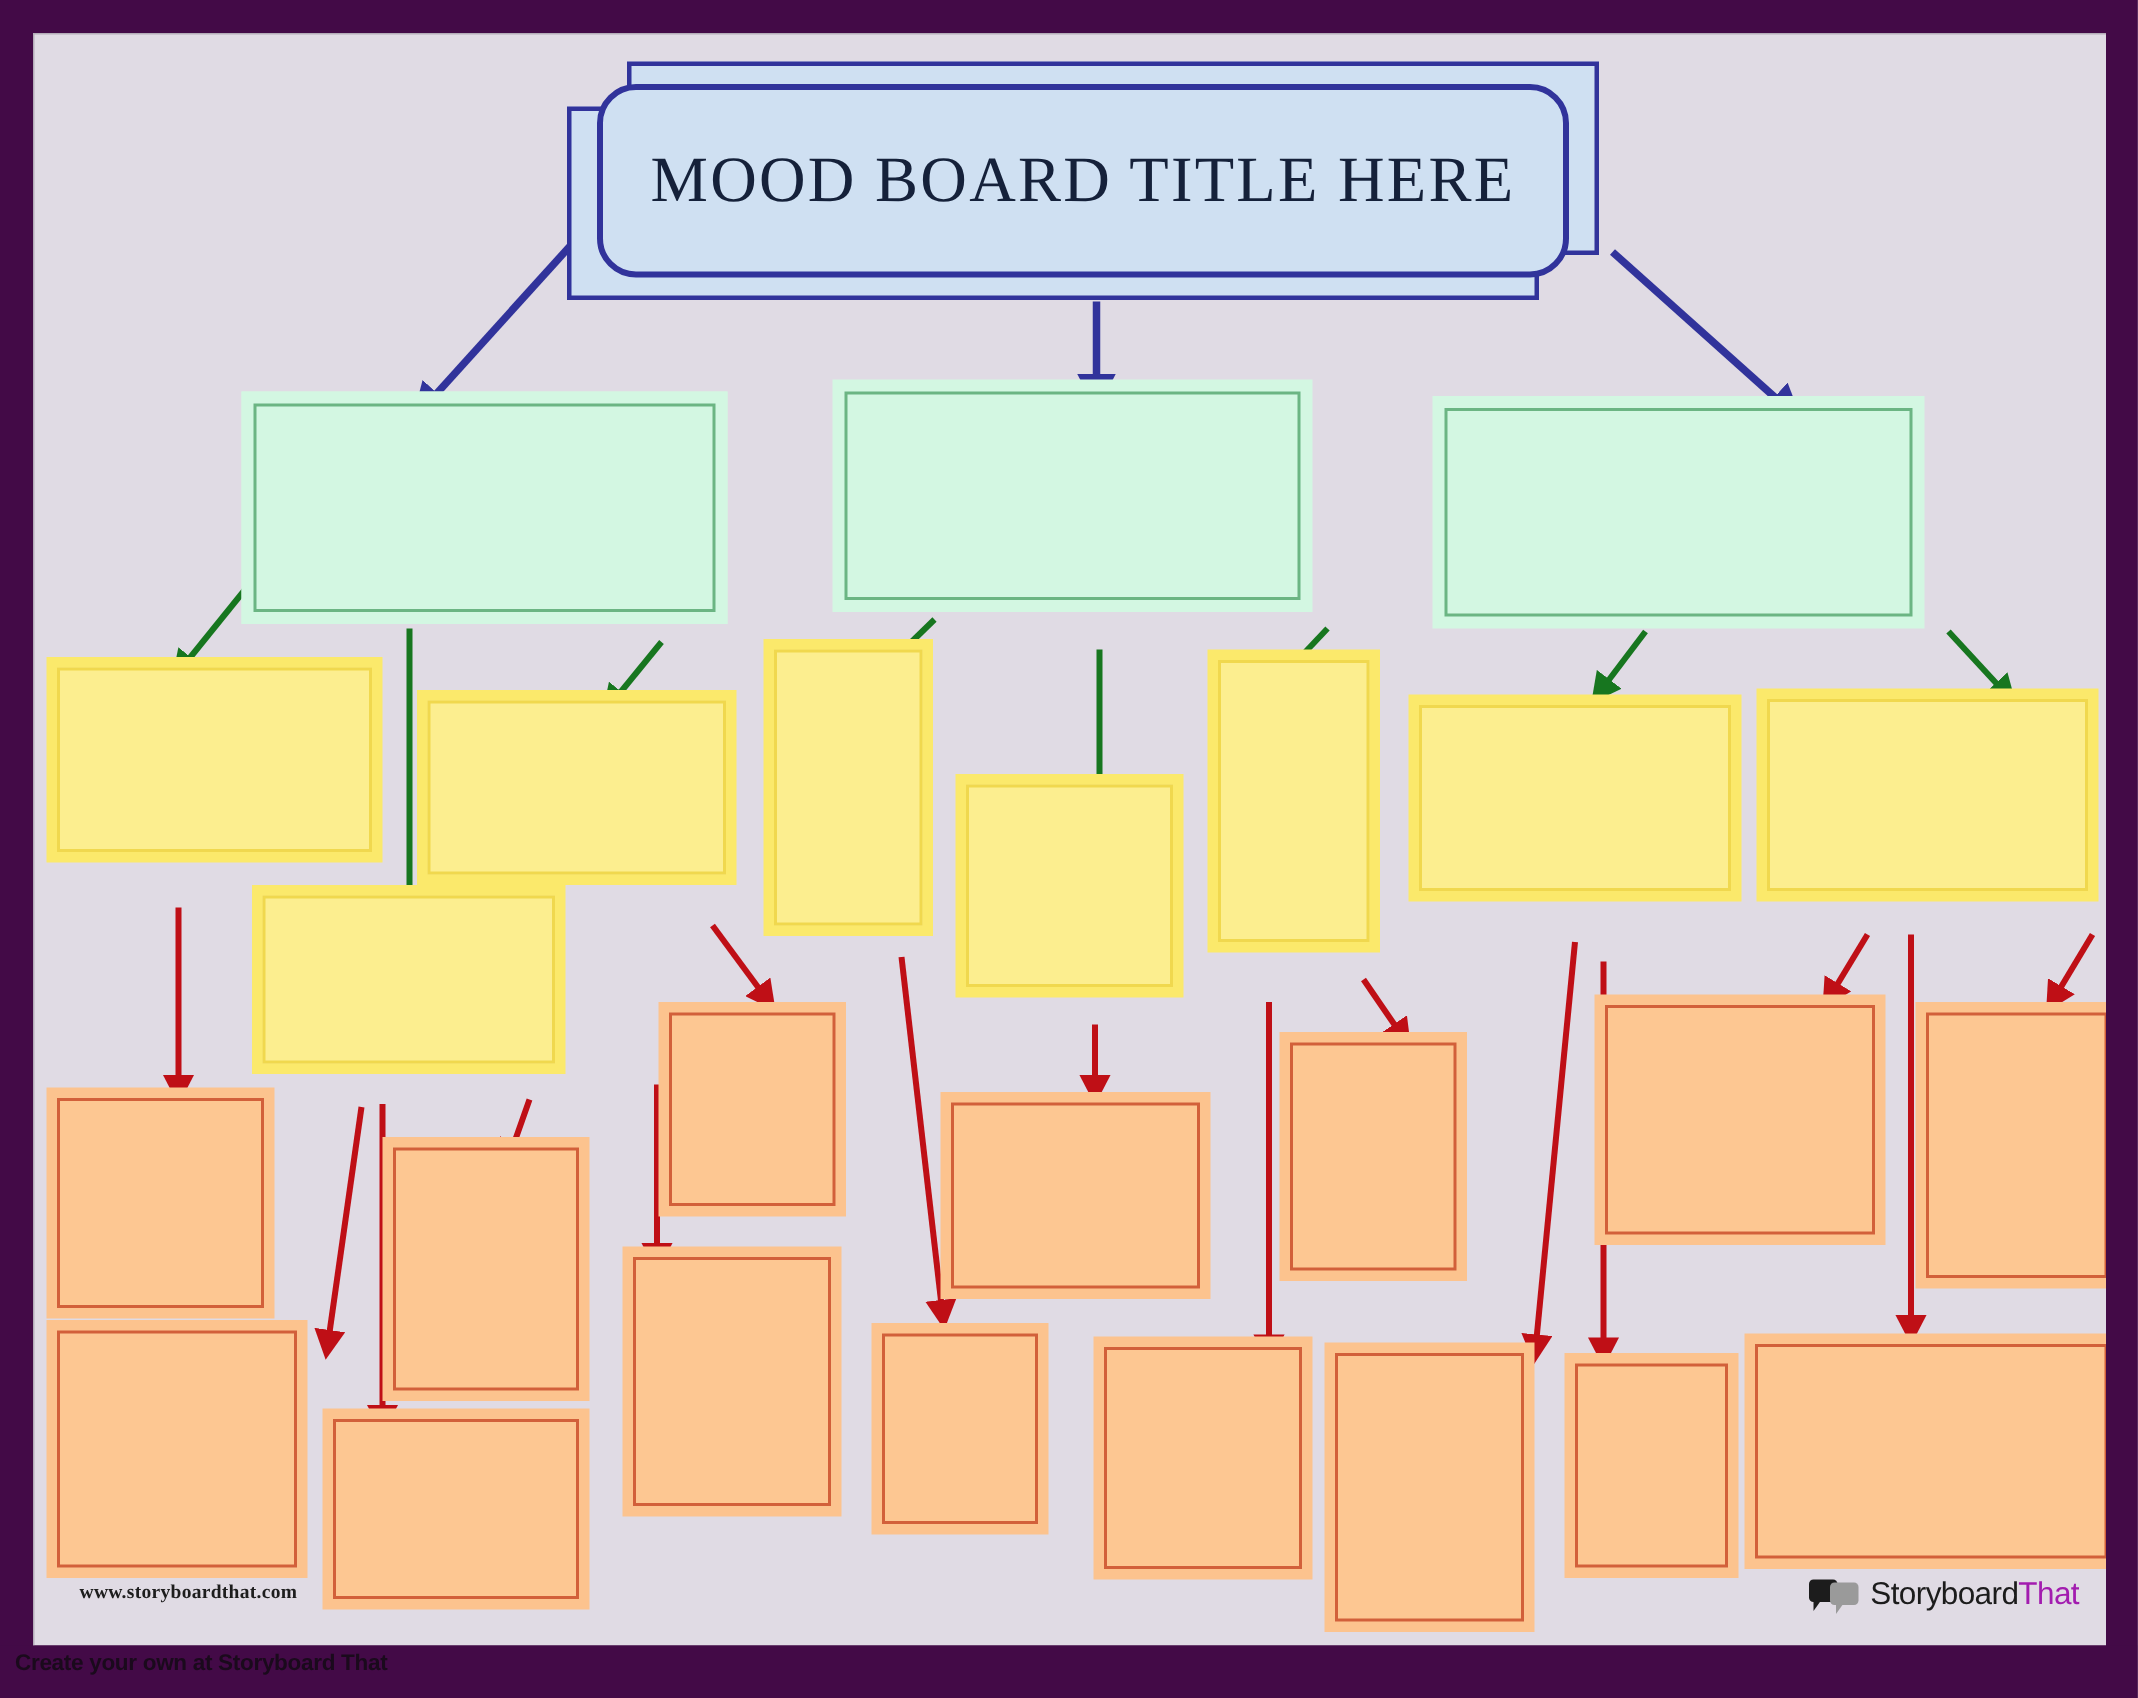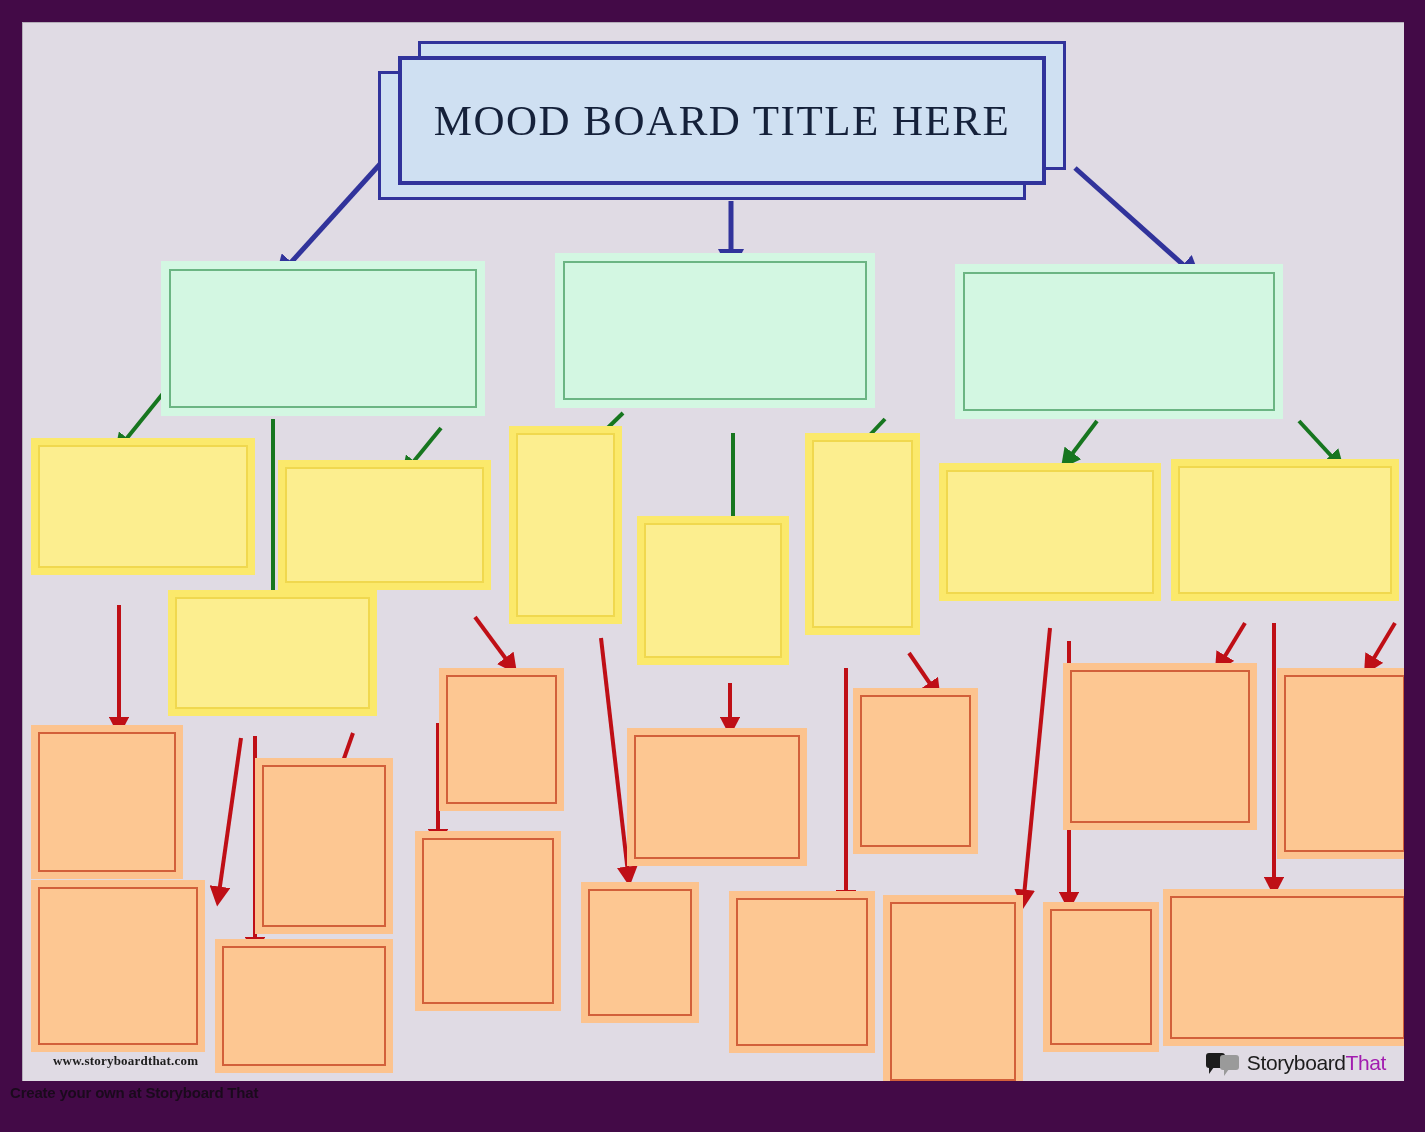--- a/index.html
+++ b/index.html
@@ -129,21 +129,21 @@
     border-left: 5px solid #9a9a9a;
     border-bottom: 7px solid transparent;
   }
   #logo .logo-text { font-size: 21px; letter-spacing: -0.4px; }
   #logo .logo-dark { color: #1c1c1c; margin-top: 48px; }
   #logo .logo-gray { color: #a21caf; }
 
   #bottom-bar {
     position: absolute;
     left: 0;
-    bottom: 16px;
+    bottom: 0;
     width: 1425px;
     height: 35px;
     background: #430a47;
   }
   #bottom-bar .cta {
     position: absolute;
     left: 10px;
     top: 3px;
     font-size: 15px;
     font-weight: bold;
@@ -200,21 +200,21 @@
           <line x1="1046" y1="618" x2="1046" y2="875"></line>
           <line x1="1222" y1="600" x2="1199" y2="638"></line>
           <line x1="1251" y1="600" x2="1251" y2="860"></line>
           <line x1="1372" y1="600" x2="1348" y2="640"></line>
         </g>
     </svg>
 
     <div class="title-wrap" style="left:0;top:0;">
       <div class="title-frame-a" style="left: 355px; top: 48px; width: 648px; height: 129px;"></div>
       <div class="title-frame-b" style="left: 395px; top: 18px; width: 648px; height: 129px;"></div>
-      <div class="title-main" style="left: 375px; top: 33px; width: 648px; height: 129px;">
+      <div class="title-main" style="left: 375px; top: 33px; width: 648px; height: 129px; border-radius: 26px;">
         <span class="title-text">MOOD BOARD TITLE HERE</span>
       </div>
     </div>
 
     <div id="green-layer">
         <div class="box box-green" style="left: 138px; top: 238px; width: 324px; height: 155px;">
           <div class="inner"></div>
         </div>
         <div class="box box-green" style="left: 532px; top: 230px; width: 320px; height: 155px;">
           <div class="inner"></div>

